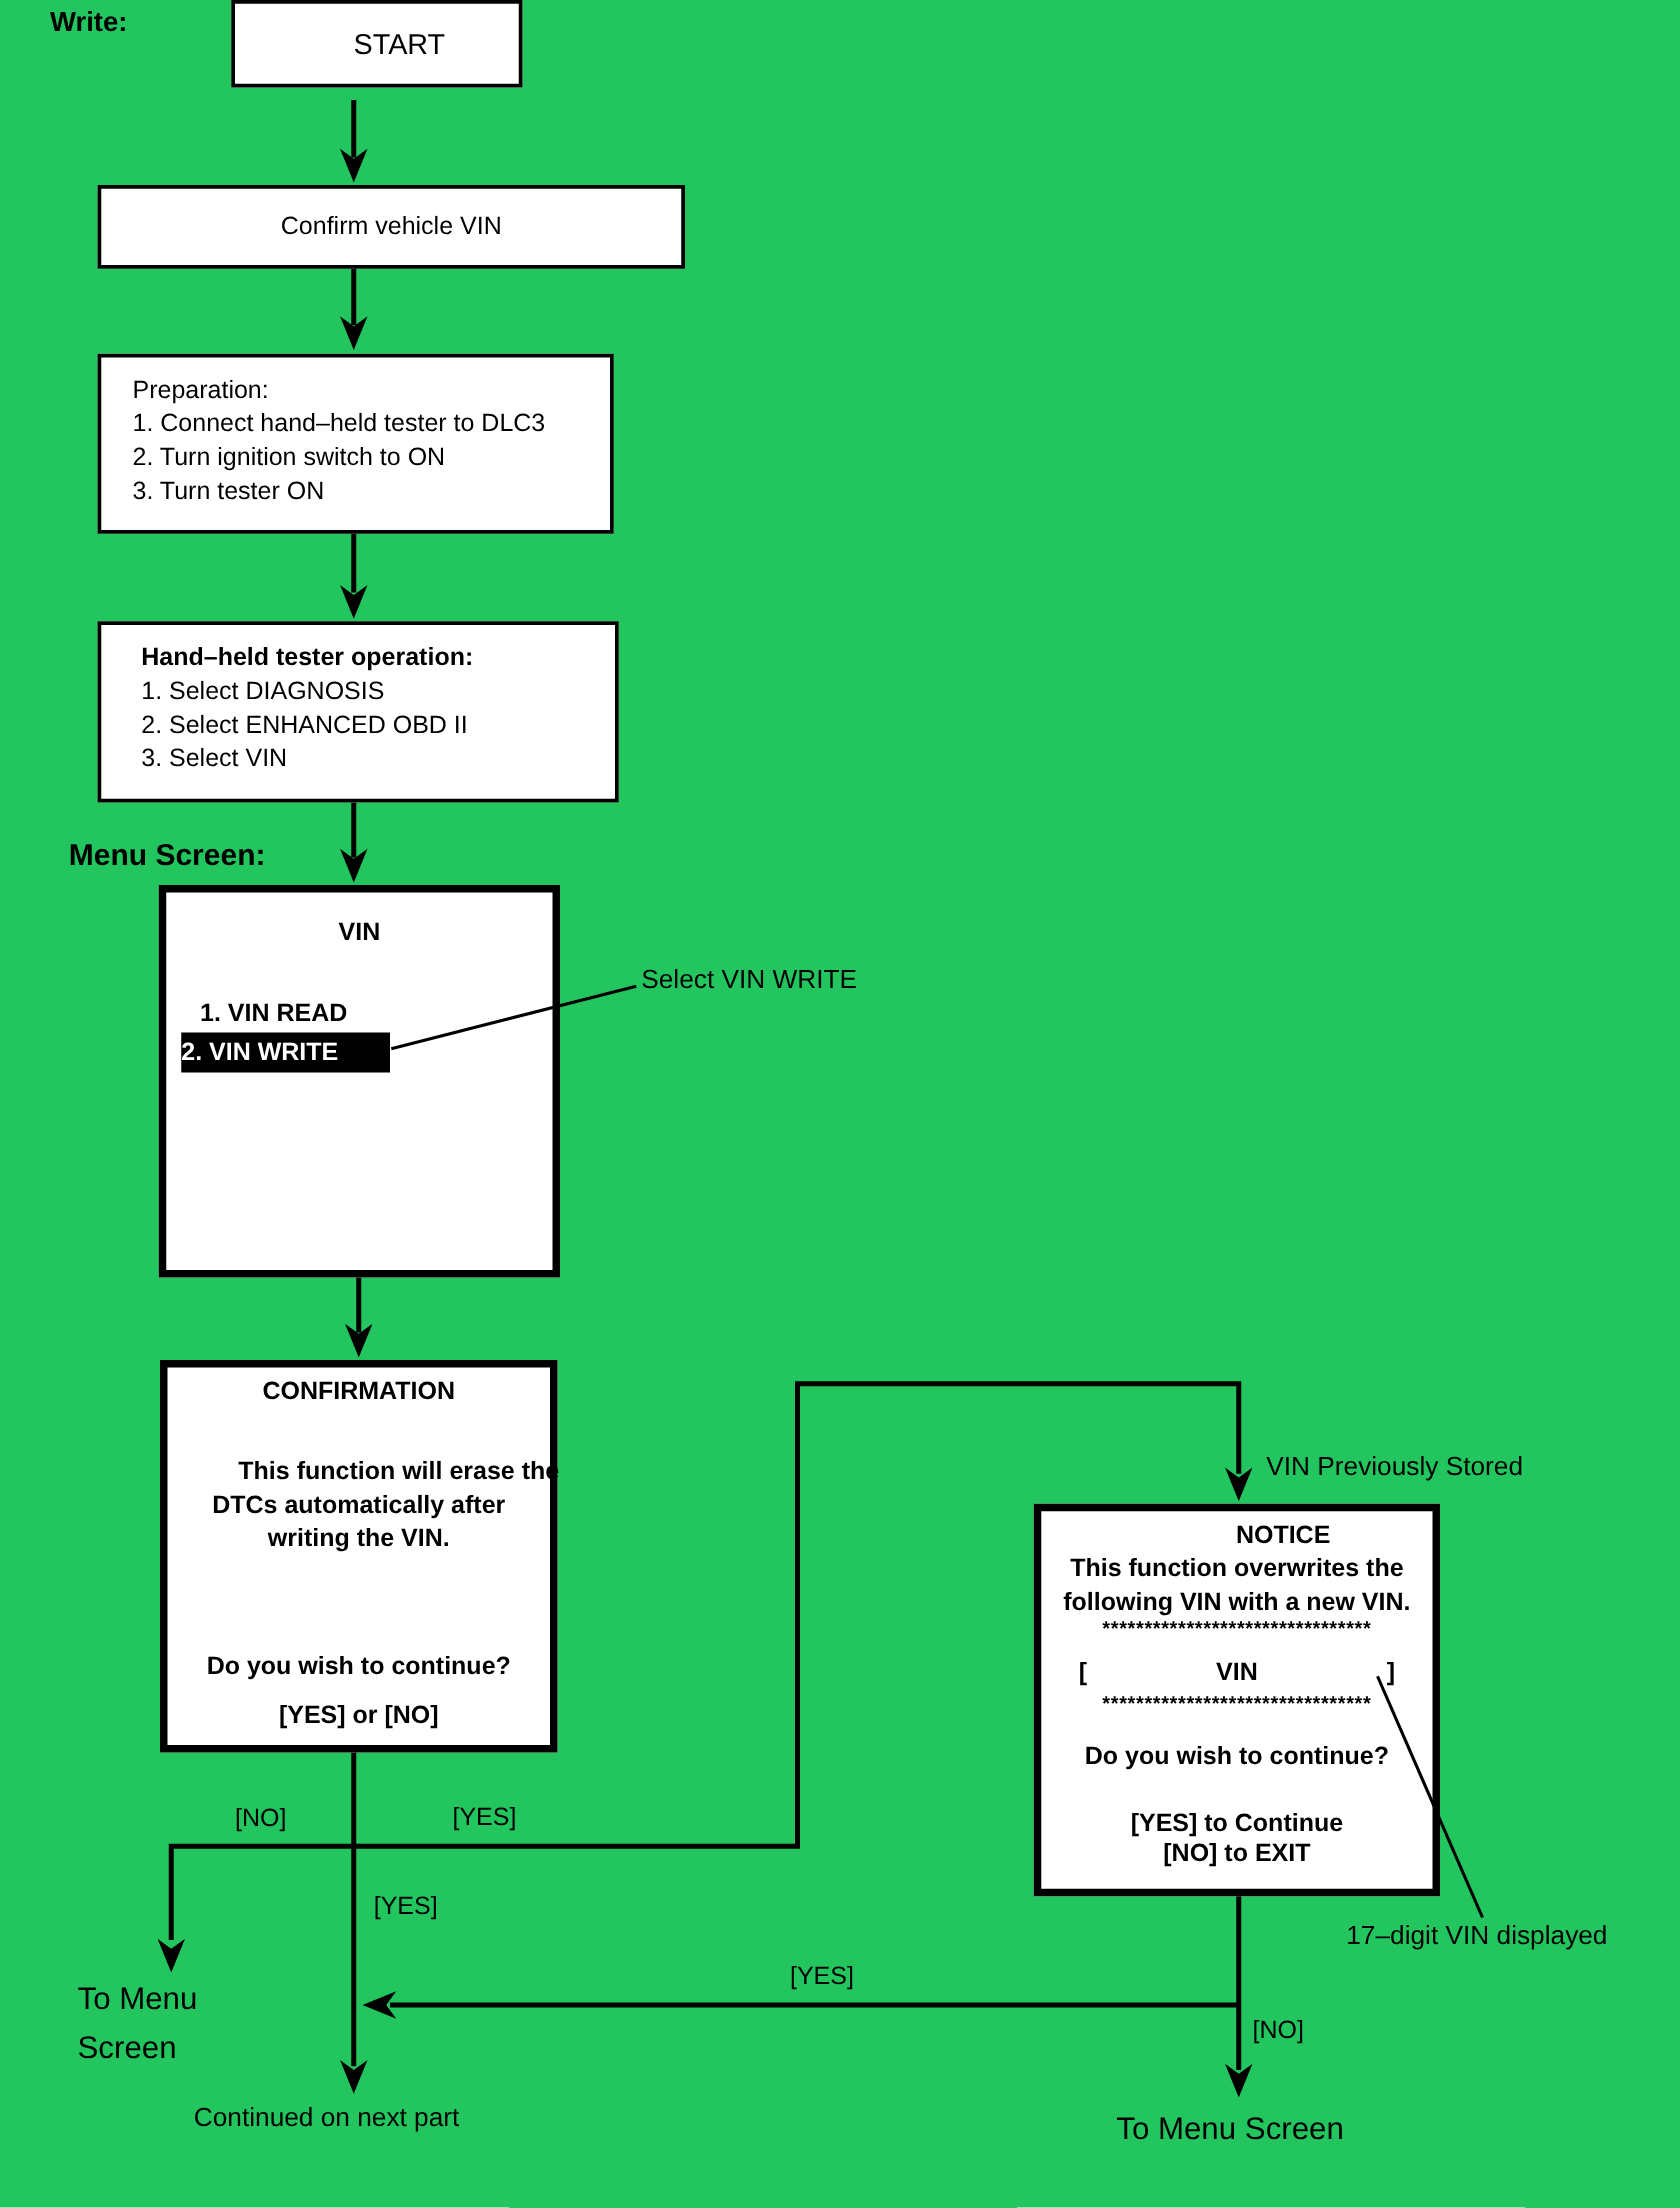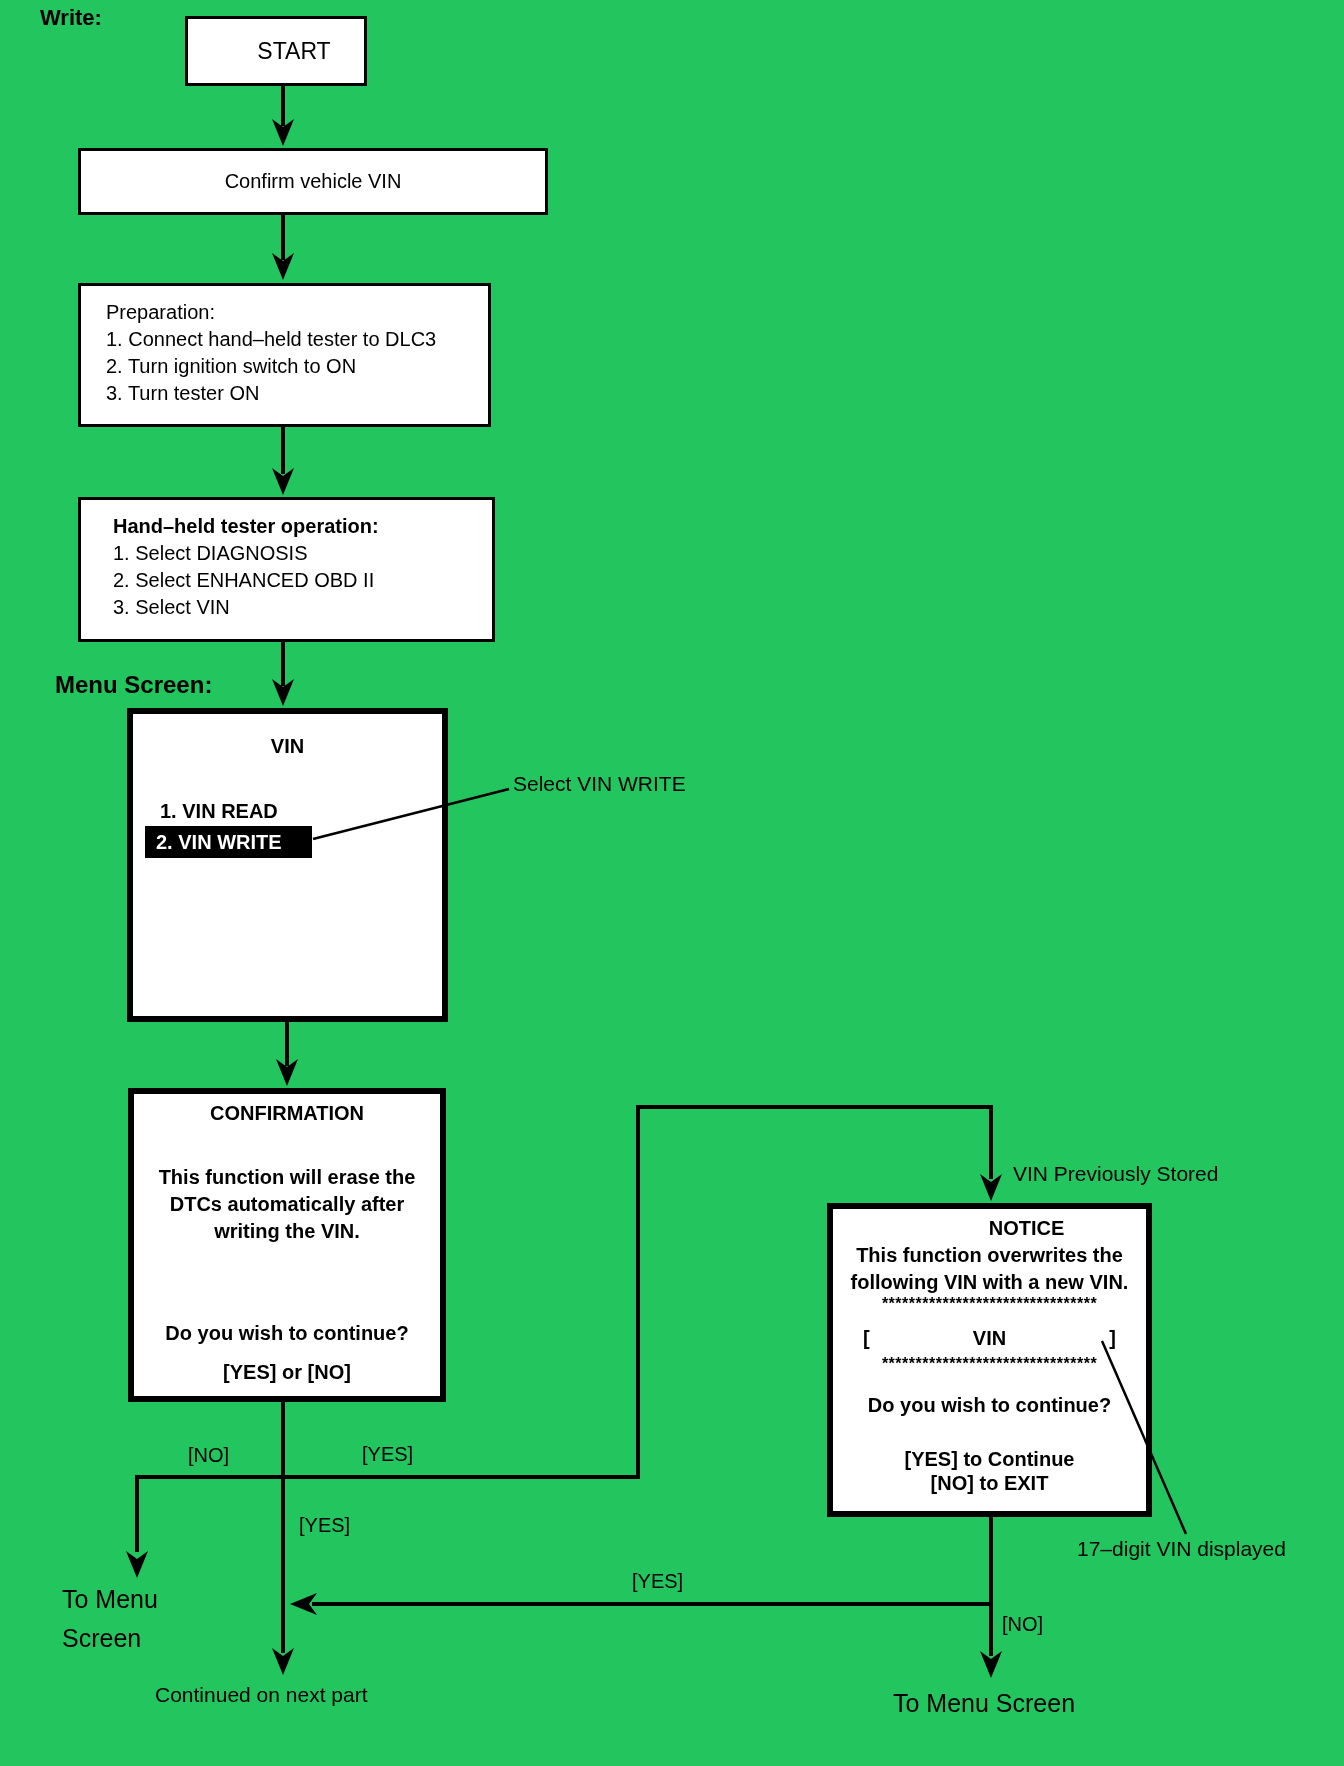--- a/index.html
+++ b/index.html
@@ -76,21 +76,20 @@
   }
   .menu-item {
     position: absolute;
     font-weight: bold;
     font-size: 20px;
     white-space: nowrap;
   }
   .highlight {
     background: #000000;
     color: #ffffff;
-    padding-left: 11px;
     box-sizing: border-box;
   }
 </style>
 </head>
 <body>
 
 <div id="canvas">
 
   <svg id="connector-layer" class="layer" viewBox="0 0 1344 1766" xmlns="http://www.w3.org/2000/svg">
     <g stroke="#000000" stroke-width="4" fill="none">
@@ -114,21 +113,21 @@
       <polygon points="283,1675 272,1648 283,1656 294,1648"></polygon>
       <polygon points="137,1578 126,1551 137,1559 148,1551"></polygon>
       <polygon points="991,1201 980,1174 991,1182 1002,1174"></polygon>
       <polygon points="991,1678 980,1651 991,1659 1002,1651"></polygon>
       <polygon points="290,1604 317,1593 309,1604 317,1615"></polygon>
     </g>
   </svg>
 
   <div class="annot bold f22" style="left:40px; top:5px;">Write:</div>
 
-  <div class="box center-label f23" style="left:185px; top:16px; width:182px; height:70px;padding-left:36px;">
+  <div class="box center-label f23" style="left:185px; top:0; width:233px; height:70px;padding-left:36px;">
     <span>START</span>
   </div>
 
   <div class="box center-label f20" style="left:78px; top:148px; width:470px; height:67px;">
     <span>Confirm vehicle VIN</span>
   </div>
 
   <div class="box list-box" style="left:78px; top:283px; width:413px; height:144px;">
     <div>Preparation:</div>
     <div>1. Connect hand–held tester to DLC3</div>
@@ -146,21 +145,21 @@
   <div class="annot bold f24" style="left:55px; top:671px;">Menu Screen:</div>
 
   <div class="box thick" style="left:127px; top:708px; width:321px; height:314px;">
     <div class="screen-row" style="top:21px;">VIN</div>
     <div class="menu-item" style="left:27px; top:86px;text-align:center;">1. VIN READ</div>
     <div class="menu-item highlight" style="left:12px; top:112px; width:167px; height:32px; line-height:32px;">2. VIN WRITE</div>
   </div>
 
   <div class="box thick" style="left:128px; top:1088px; width:318px; height:314px;">
     <div class="screen-row" style="top:8px;">CONFIRMATION</div>
-    <div class="screen-row" style="top:72px;">This function will erase the</div>
+    <div class="screen-row" style="top:72px;padding-left:32px;">This function will erase the</div>
     <div class="screen-row" style="top:99px;">DTCs automatically after</div>
     <div class="screen-row" style="top:126px;">writing the VIN.</div>
     <div class="screen-row" style="top:228px;">Do you wish to continue?</div>
     <div class="screen-row" style="top:267px;">[YES] or [NO]</div>
   </div>
 
   <div class="box thick" style="left:827px; top:1203px; width:325px; height:314px;">
     <div class="screen-row" style="top:8px;margin-left:37px;">NOTICE</div>
     <div class="screen-row" style="top:35px;">This function overwrites the</div>
     <div class="screen-row" style="top:62px;">following VIN with a new VIN.</div>

